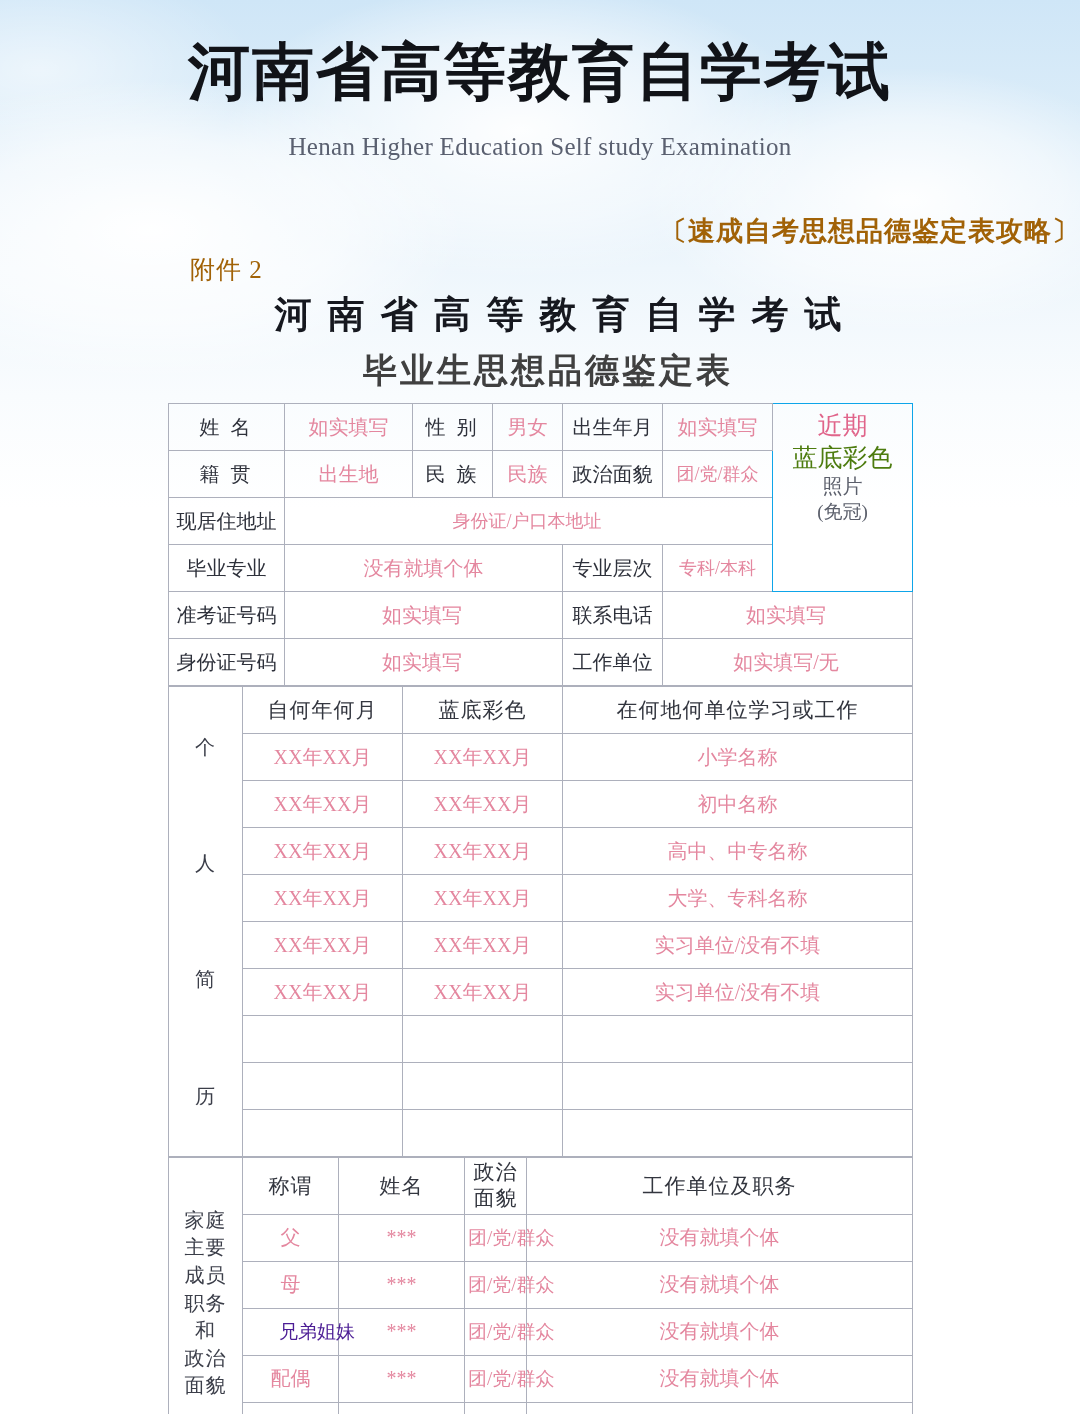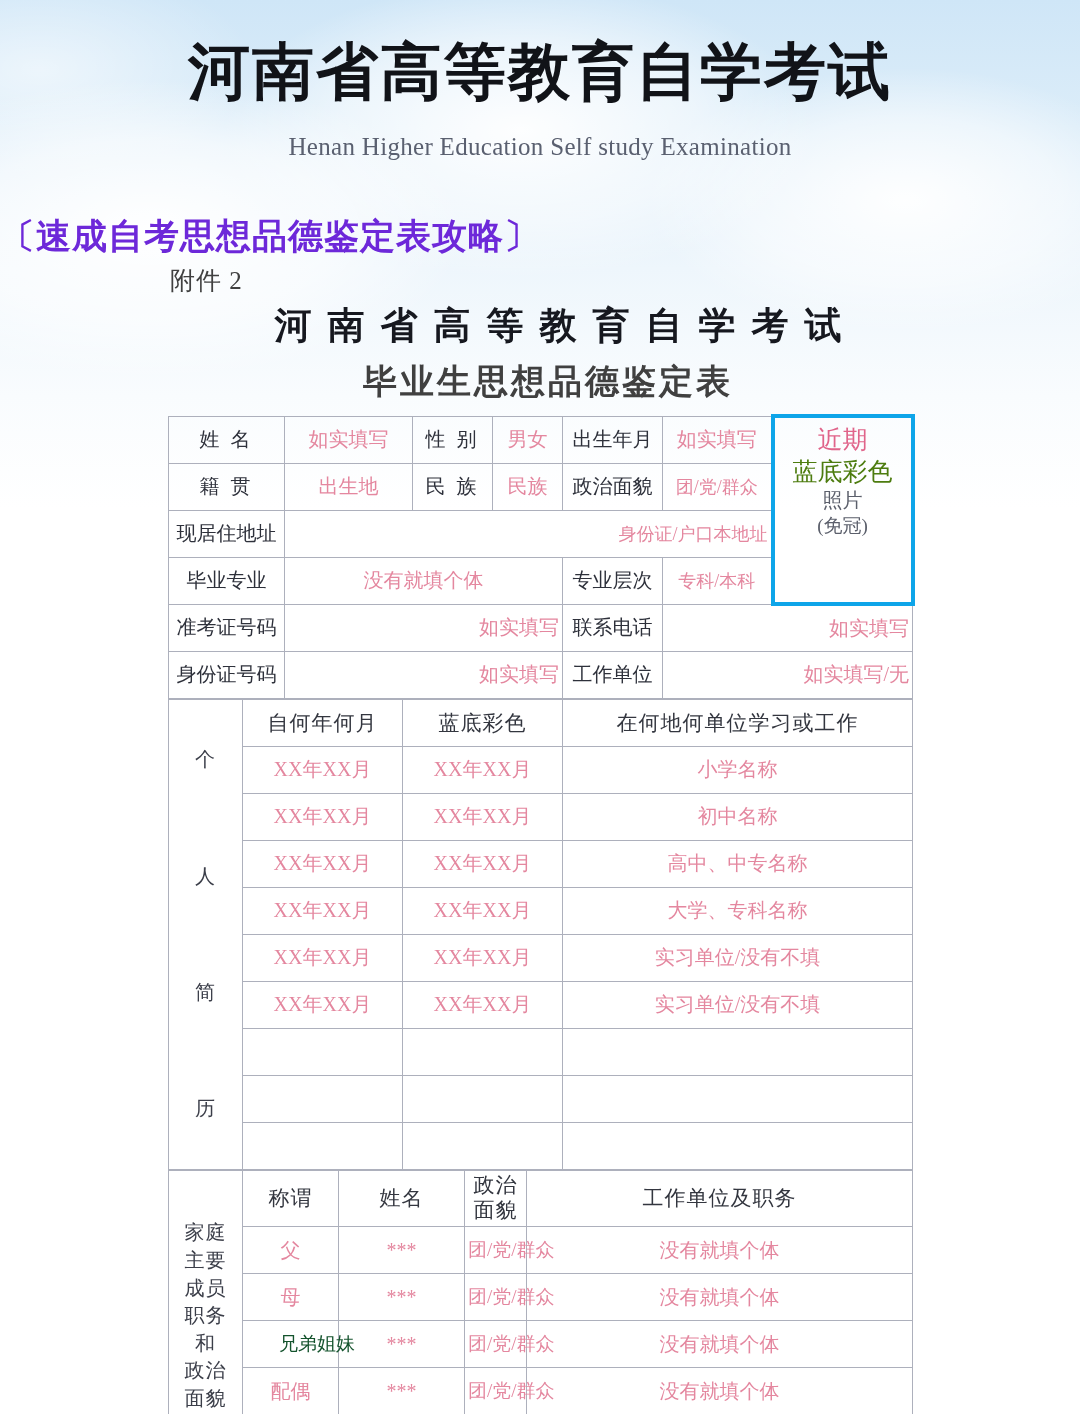--- a/index.html
+++ b/index.html
@@ -49,42 +49,42 @@
   }
   .title-sub {
     text-align: center;
     font-size: 25px;
     color: #5a6070;
     letter-spacing: 0.3px;
     margin-top: 26px;
     font-family: "Liberation Serif", serif;
   }
   .title-bracket {
-    text-align: left;
-    font-size: 35px;
+    text-align: right;
+    font-size: 27px;
     font-weight: 700;
-    color: #6d28d9;
+    color: #a16207;
     margin-top: 52px;
     letter-spacing: 1px;
   }
 
   
   #doc {
     position: relative;
     width: 760px;
     margin: 0 auto;
     margin-left: 168px;
   }
 
   .attach-label {
     font-size: 25px;
-    color: #404040;
+    color: #a16207;
     letter-spacing: 1px;
     margin-top: 4px;
-    margin-left: 2px;
+    margin-left: 22px;
   }
   .doc-title-1 {
     text-align: center;
     font-size: 37px;
     font-weight: 700;
     color: #16181f;
     letter-spacing: 16px;
     margin-top: 6px;
     padding-left: 36px;
     line-height: 1.25;
@@ -113,28 +113,28 @@
     color: #2e313b;
     padding: 2px 3px;
     height: 47px;
     line-height: 1.25;
     overflow: visible;
     white-space: nowrap;
   }
   .lbl { color: #2e313b; letter-spacing: 3px; }
   .lbl-tight { color: #2e313b; letter-spacing: 0px; }
   .fill { color: #e4879f; }
-  .fill-strong { color: #14532d; padding-left: 36px; }
-  .left { text-align: right; padding-left: 0; }
+  .fill-strong { color: #4c1d95; padding-left: 36px; }
+  .left { text-align: center; padding-left: 0; }
 
   
   #table-head { margin-top: 12px; }
 
   .photo-cell {
-    border: 4px solid #0ea5e9;
+    border: 1px solid #0ea5e9;
     text-align: center;
     vertical-align: top;
     padding-top: 6px;
     line-height: 1.28;
   }
   .photo-l1 { font-size: 25px; color: #e0648a; }
   .photo-l2 { font-size: 25px; color: #4d7c0f; }
   .photo-l3 { font-size: 20px; color: #5b5f6b; }
   .photo-l4 { font-size: 19px; color: #5b5f6b; text-align: center; }
 

